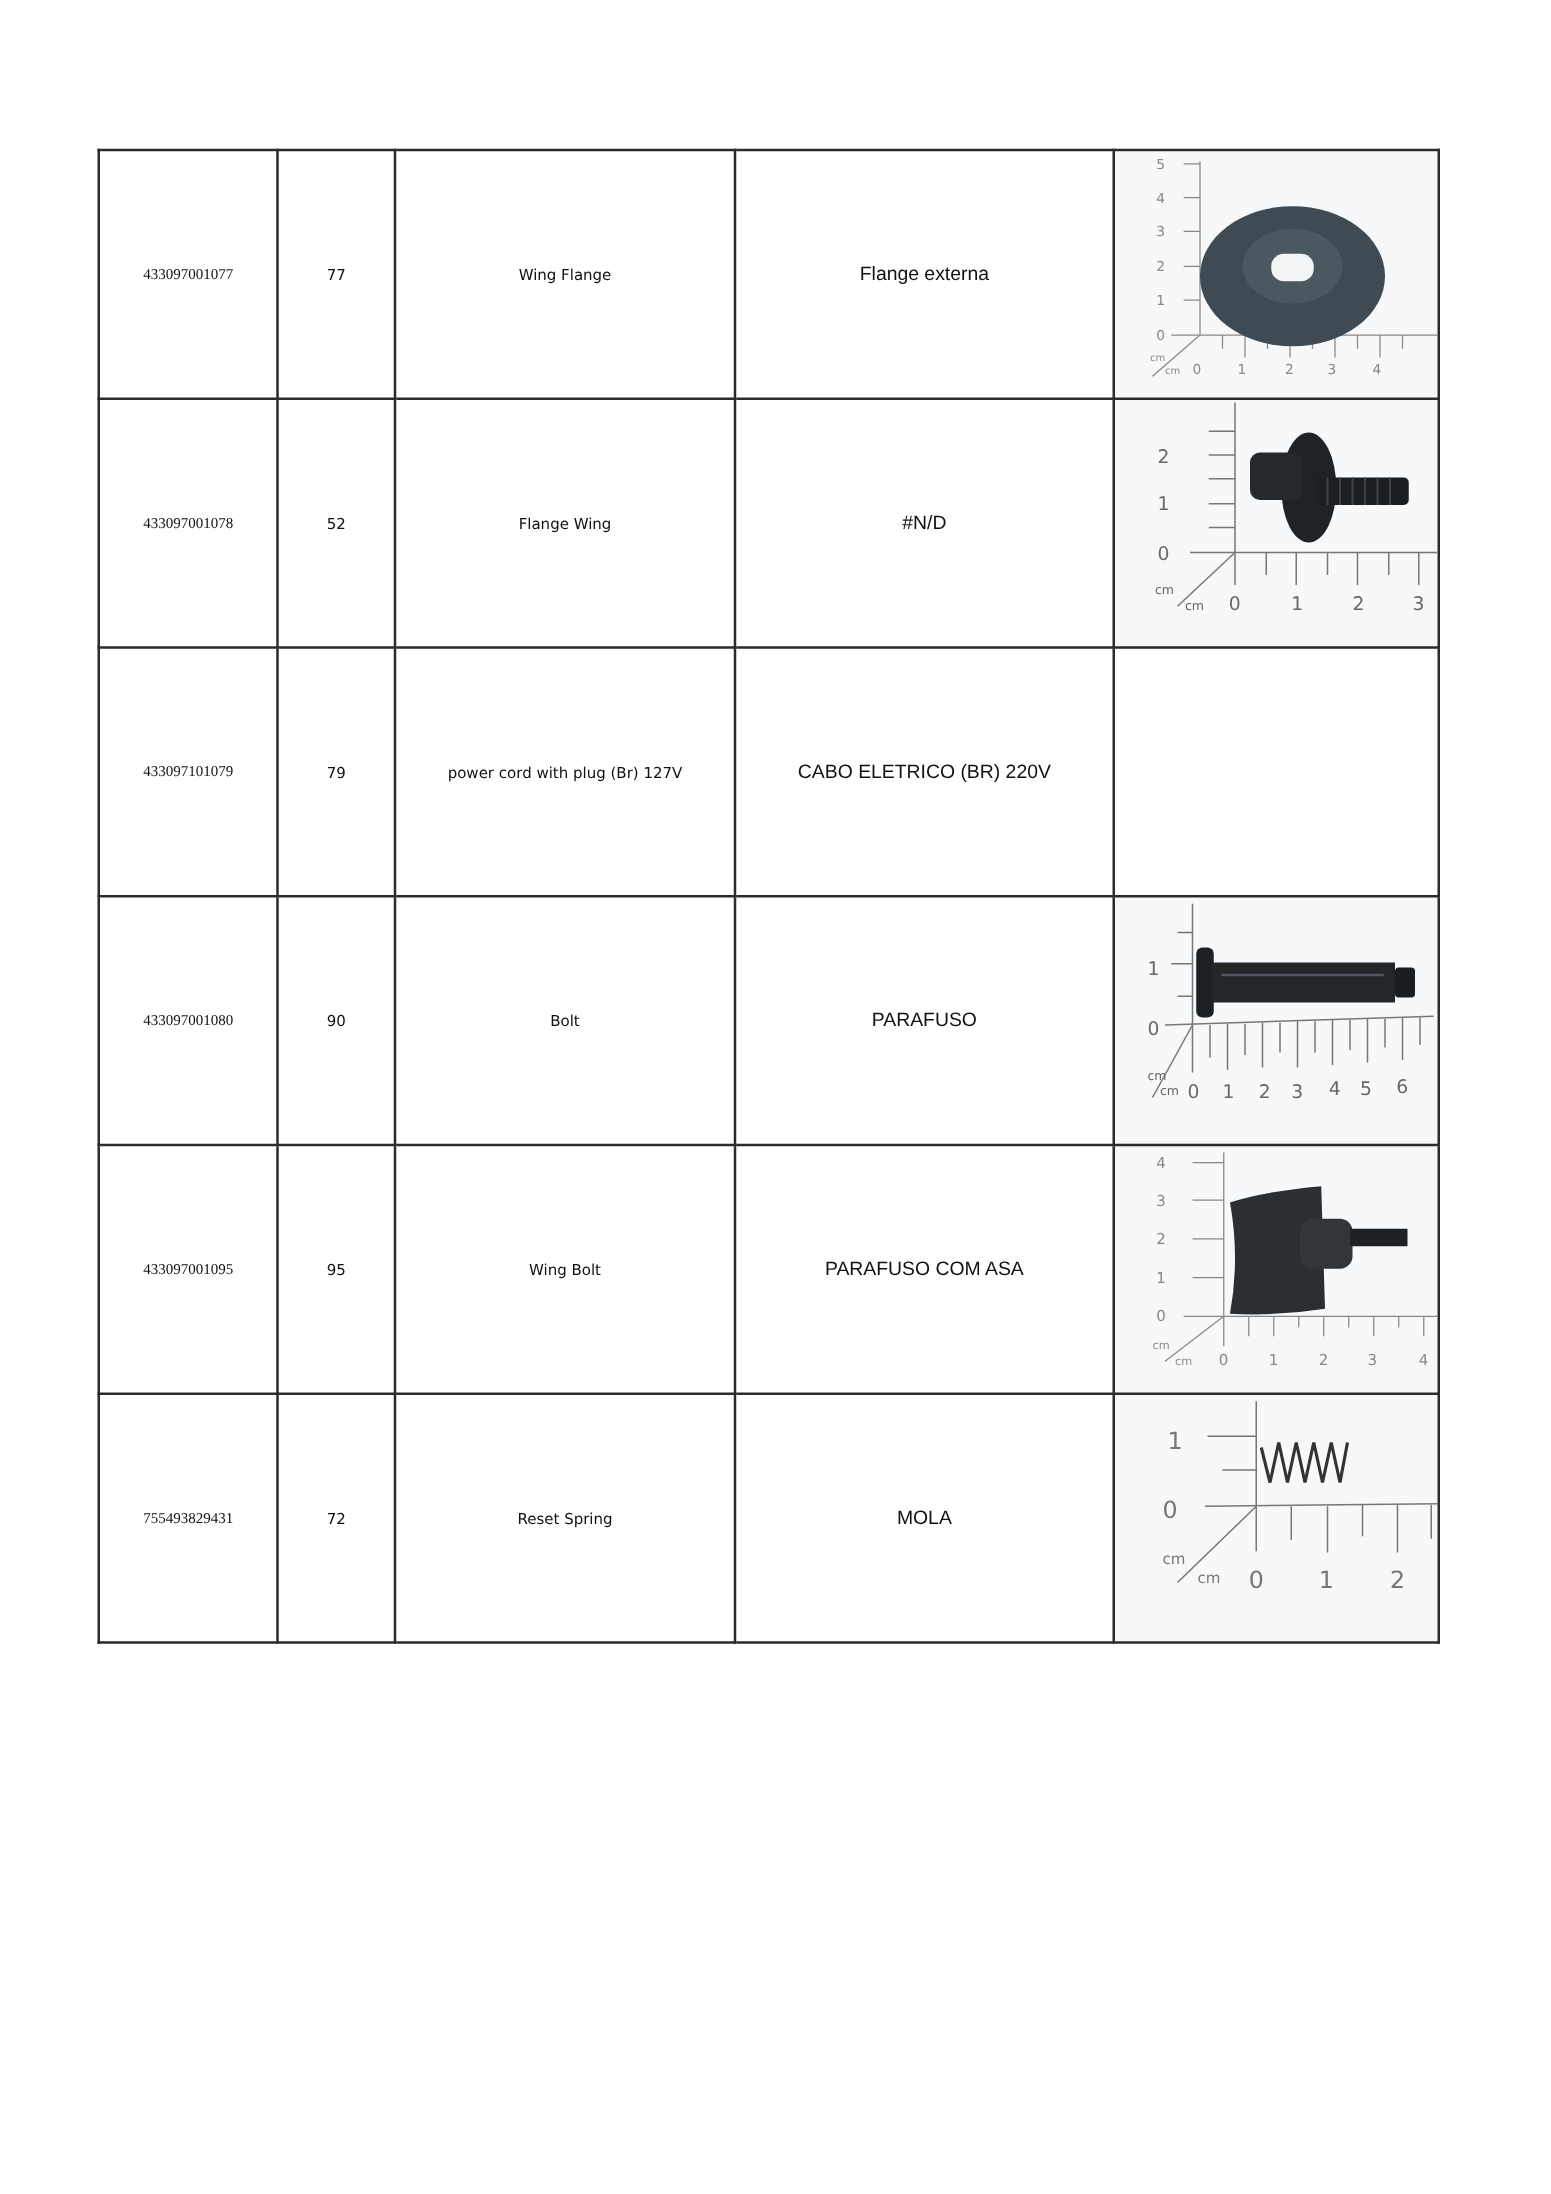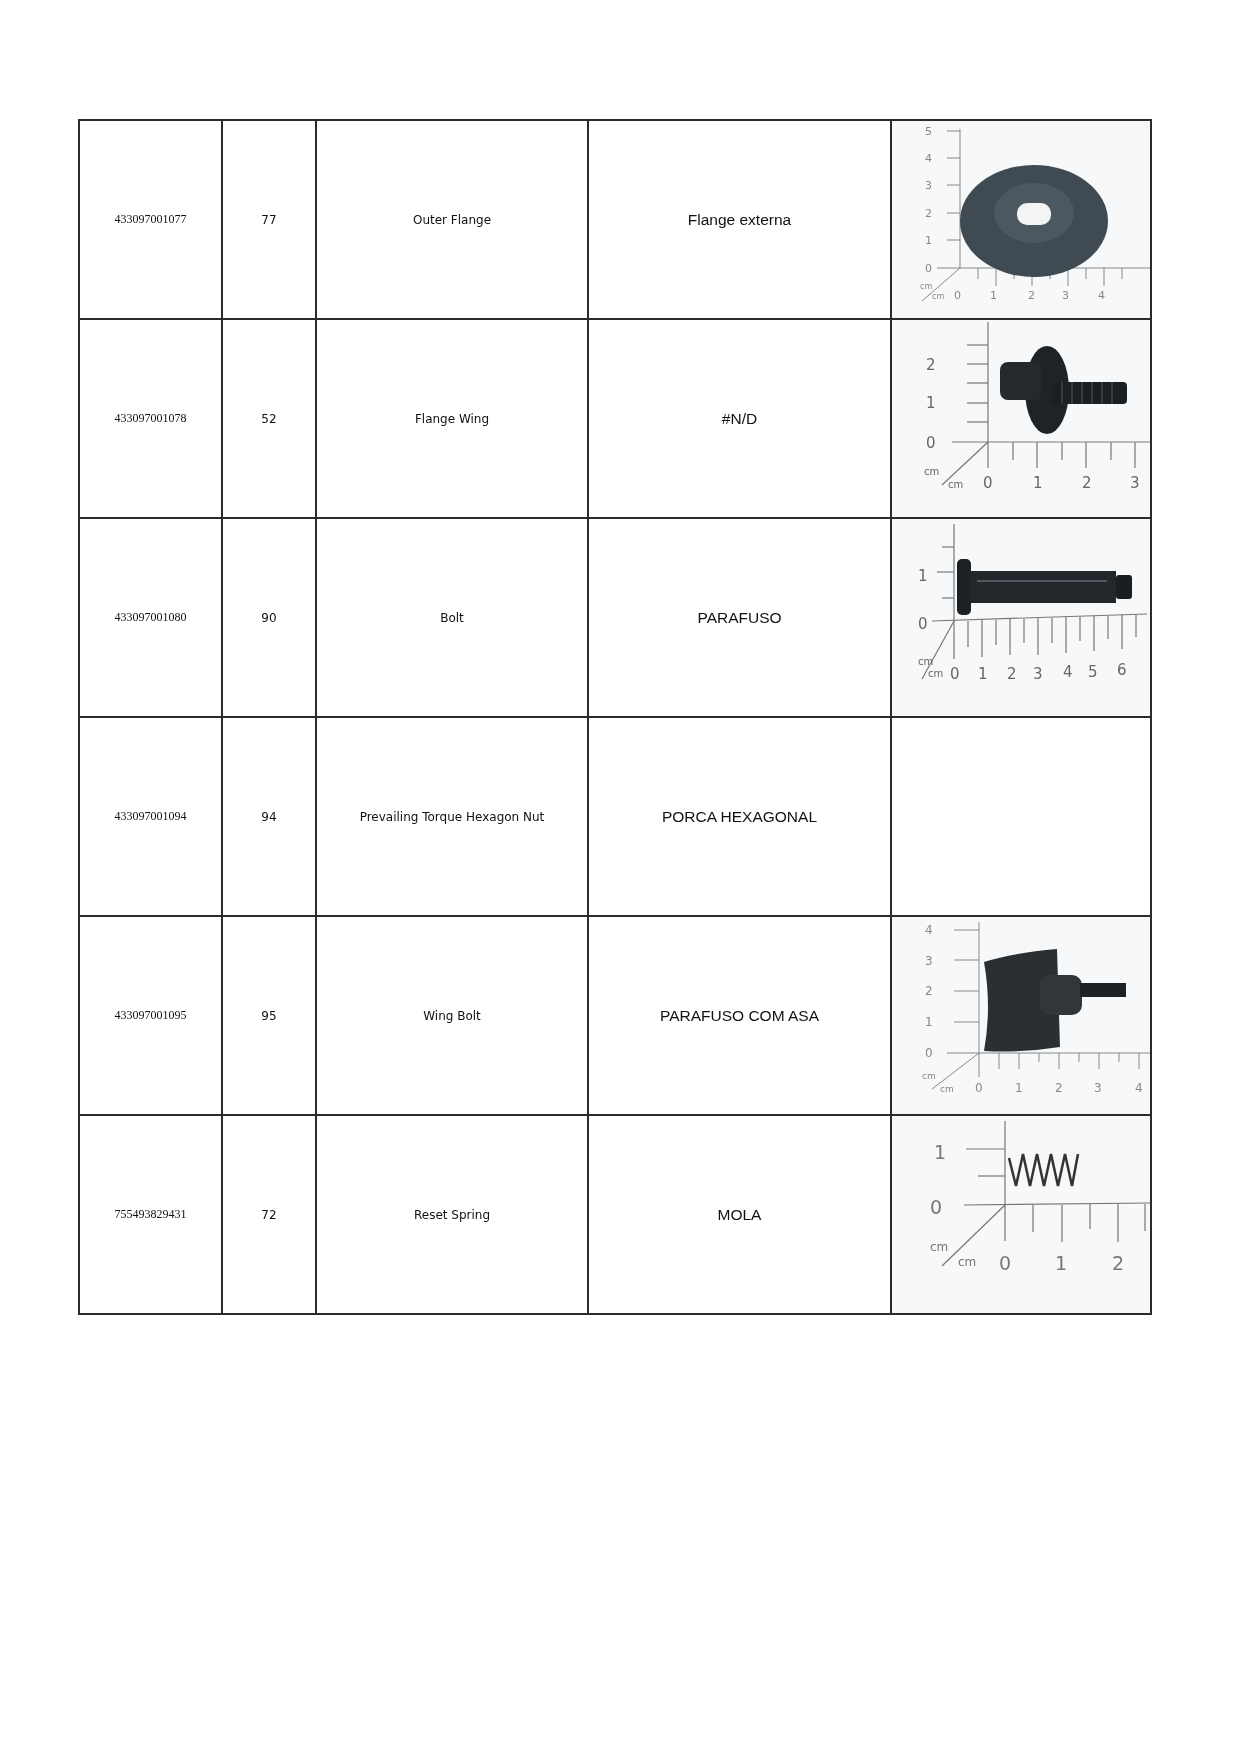--- a/index.html
+++ b/index.html
@@ -26,21 +26,21 @@
 </style>
 </head>
 <body>
 
 <table class="parts-table">
   <tbody>
 
     <tr>
       <td class="c-code">433097001077</td>
       <td class="c-num">77</td>
-      <td class="c-desc">Outer Flange</td>
+      <td class="c-desc">Wing Flange</td>
       <td class="c-pt">Flange externa</td>
       <td class="c-img">
         <div class="photo">
           <svg viewBox="0 0 258 197">
             <g stroke="#888" stroke-width="1" fill="none">
               <line x1="68" y1="8" x2="68" y2="147"></line>
                 <line x1="45" y1="147" x2="258" y2="147"></line>
               <line x1="68" y1="147" x2="30" y2="180"></line>
               <line x1="55" y1="10" x2="68" y2="10"></line>
                 <line x1="55" y1="37" x2="68" y2="37"></line>
@@ -124,20 +124,29 @@
                 <line x1="190" y1="62" x2="190" y2="84"></line>
                 <line x1="200" y1="62" x2="200" y2="84"></line>
                 <line x1="210" y1="62" x2="210" y2="84"></line>
                 <line x1="220" y1="62" x2="220" y2="84"></line>
               </g>
           </svg>
         </div>
       </td>
     </tr>
 
+    <tr>
+      <td class="c-code">433097101079</td>
+      <td class="c-num">79</td>
+      <td class="c-desc">power cord with plug (Br) 127V</td>
+      <td class="c-pt">CABO ELETRICO (BR) 220V</td>
+      <td class="c-img">
+          <div class="photo empty"></div>
+        </td>
+    </tr>
 
     <tr>
       <td class="c-code">433097001080</td>
       <td class="c-num">90</td>
       <td class="c-desc">Bolt</td>
       <td class="c-pt">PARAFUSO</td>
       <td class="c-img">
         <div class="photo">
           <svg viewBox="0 0 258 197">
             <g stroke="#777" stroke-width="1.2" fill="none">
@@ -176,29 +185,20 @@
             </g>
             <rect x="65" y="40" width="14" height="56" rx="5" fill="#1d2124"></rect>
             <rect x="78" y="52" width="146" height="32" fill="#22272a"></rect>
             <rect x="224" y="56" width="16" height="24" rx="3" fill="#1b1e20"></rect>
             <line x1="85" y1="62" x2="215" y2="62" stroke="#556" stroke-width="2"></line>
           </svg>
         </div>
       </td>
     </tr>
 
-    <tr>
-      <td class="c-code">433097001094</td>
-      <td class="c-num">94</td>
-      <td class="c-desc">Prevailing Torque Hexagon Nut</td>
-      <td class="c-pt">PORCA HEXAGONAL</td>
-      <td class="c-img">
-          <div class="photo empty"></div>
-        </td>
-    </tr>
 
     <tr>
       <td class="c-code">433097001095</td>
       <td class="c-num">95</td>
       <td class="c-desc">Wing Bolt</td>
       <td class="c-pt">PARAFUSO COM ASA</td>
       <td class="c-img">
         <div class="photo">
           <svg viewBox="0 0 258 197">
             <g stroke="#888" stroke-width="1" fill="none">

